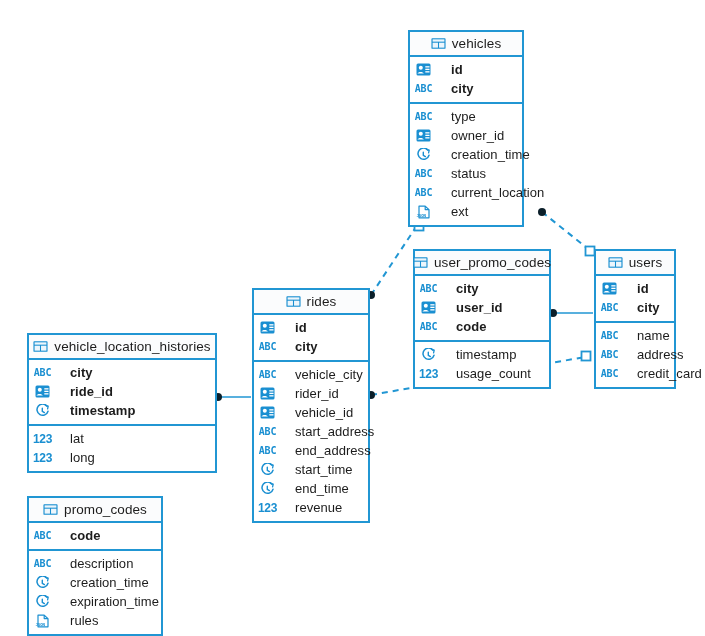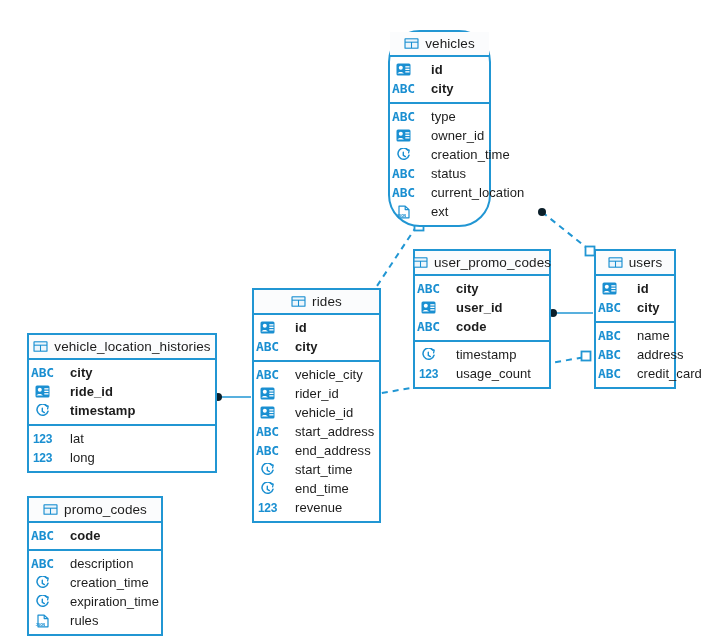--- a/index.html
+++ b/index.html
@@ -93,21 +93,21 @@
     flex: 0 0 15px;
     display: inline-flex;
     align-items: center;
     justify-content: center;
     position: relative;
   }
   .ficon svg { display: block; }
 
   .icon-abc {
     font-family: "DejaVu Sans Mono", monospace;
-    font-size: 13px;
+    font-size: 10px;
     font-weight: bold;
     color: #1a8fd1;
     letter-spacing: -0.2px;
     line-height: 1;
   }
   .icon-123 {
     font-family: "Liberation Sans", sans-serif;
     font-size: 12px;
     font-weight: bold;
     color: #1a8fd1;
@@ -150,21 +150,21 @@
         <path d="M 371 395 L 585 357" fill="none" stroke="#2196d3" stroke-width="2" stroke-dasharray="6 5"></path>
         <circle cx="371" cy="395" r="4" fill="#0b1f2a"></circle>
         <rect x="581.5" y="351.5" width="9" height="9" fill="#ffffff" stroke="#2196d3" stroke-width="1.8"></rect>
       </g>
       <g>
         <path d="M 218 397 L 251 397" fill="none" stroke="#2196d3" stroke-width="1.6"></path>
         <circle cx="218" cy="397" r="4" fill="#0b1f2a"></circle>
       </g>
     </svg>
 
-<div class="table-node" style="left: 388px; top: 30px; width: 103px; border-radius: 32px;">
+<div class="table-node" style="left: 408px; top: 30px; width: 116px;">
       <div class="table-header">
         <span class="ficon">
           <svg width="17" height="13" viewBox="0 0 17 13">
             <rect x="0.5" y="0.5" width="16" height="12" rx="1" fill="#1a8fd1"></rect>
             <rect x="1.8" y="1.8" width="13.4" height="2.6" fill="#ffffff" opacity="0.92"></rect>
             <rect x="1.8" y="5.6" width="6.1" height="5.6" fill="#ffffff" opacity="0.92"></rect>
             <rect x="9.1" y="5.6" width="6.1" height="5.6" fill="#ffffff" opacity="0.92"></rect>
           </svg>
         </span>
         <span class="table-title">vehicles</span>
@@ -237,21 +237,21 @@
             <svg width="14" height="14" viewBox="0 0 14 14">
               <path d="M2 1.2 h6.2 L12 4.6 v8.2 H2 Z" fill="#ffffff" stroke="#1a8fd1" stroke-width="1.2" stroke-linejoin="round"></path>
               <path d="M8.2 1.2 v3.4 H12" fill="none" stroke="#1a8fd1" stroke-width="1.2" stroke-linejoin="round"></path>
             </svg>
             <span class="icon-json-text">JSON</span>
           </span>
           <span class="field-name">ext</span>
         </div>
       </div>
     </div>
-    <div class="table-node" style="left: 252px; top: 288px; width: 129px;">
+    <div class="table-node" style="left: 252px; top: 288px; width: 118px;">
       <div class="table-header">
         <span class="ficon">
           <svg width="17" height="13" viewBox="0 0 17 13">
             <rect x="0.5" y="0.5" width="16" height="12" rx="1" fill="#1a8fd1"></rect>
             <rect x="1.8" y="1.8" width="13.4" height="2.6" fill="#ffffff" opacity="0.92"></rect>
             <rect x="1.8" y="5.6" width="6.1" height="5.6" fill="#ffffff" opacity="0.92"></rect>
             <rect x="9.1" y="5.6" width="6.1" height="5.6" fill="#ffffff" opacity="0.92"></rect>
           </svg>
         </span>
         <span class="table-title">rides</span>

